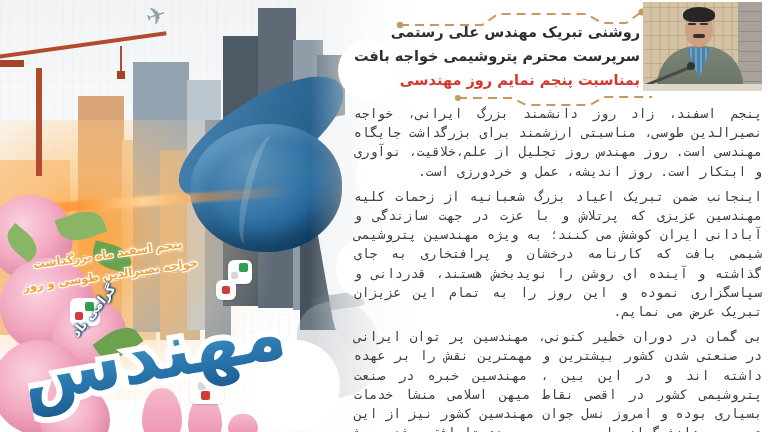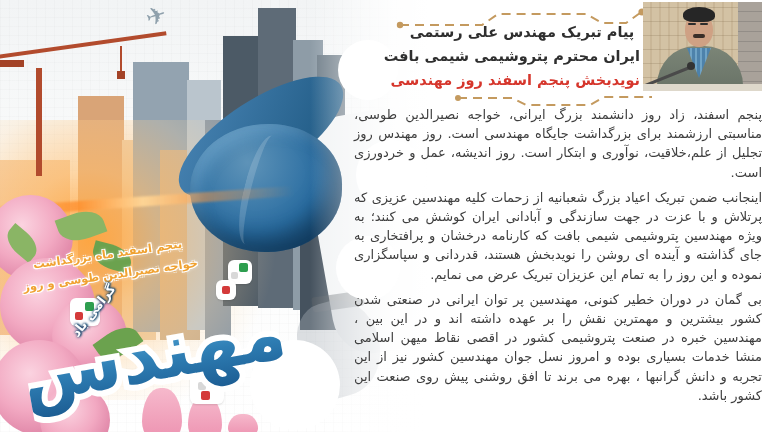--- a/index.html
+++ b/index.html
@@ -73,21 +73,21 @@
   .desk{position:absolute;left:0;bottom:0;width:100%;height:7px;background:#ded8cb;}
 
   .header-block{position:absolute;left:404px;top:20px;width:236px;direction:rtl;text-align:center;font-weight:bold;}
   .h-line{font-size:14.5px;color:#2f2f2f;line-height:24px;white-space:nowrap;}
   .h-line.red{color:#d6362c;}
   .orn{position:absolute;}
 
   
   .body-text{position:absolute;left:345px;top:105px;width:417px;direction:rtl;text-align:justify;
     font-size:13px;line-height:19.2px;color:#3e3e3e;}
-  .body-text p{margin:0 0 6px 9px;}
+  .body-text p{margin:0 0 6px 9px;font-family:Liberation Mono, monospace;}
 </style>
 </head>
 <body>
 
 <div class="poster">
 
   <div class="artwork">
     <div class="sky"></div>
 
     <div class="bld" style="left:0;top:160px;width:70px;height:175px;background:linear-gradient(#f3c390,#eeb27b);opacity:.85;"></div>
@@ -178,23 +178,23 @@
     <div class="callig-sub">گرامی باد</div>
   </div>
 
   <svg class="orn" style="left:394px;top:8px;" width="256" height="24" viewBox="0 0 256 24">
     <polyline points="6,17 88,17 104,6 192,6 208,15 232,15 246,5" fill="none" stroke="#c49a5f" stroke-width="2" stroke-dasharray="9 6"></polyline>
     <circle cx="6" cy="17" r="3.2" fill="#c49a5f"></circle>
     <circle cx="248" cy="4" r="3.6" fill="#c49a5f"></circle>
   </svg>
 
   <div class="header-block">
-    <div class="h-line">پیام تبریک مهندس علی رستمی</div>
-    <div class="h-line">ایران محترم پتروشیمی شیمی بافت</div>
-    <div class="h-line red">نویدبخش پنجم اسفند روز مهندسی</div>
+    <div class="h-line">روشنی تبریک مهندس علی رستمی</div>
+    <div class="h-line">سرپرست محترم پتروشیمی خواجه بافت</div>
+    <div class="h-line red">بمناسبت پنجم نمایم روز مهندسی</div>
   </div>
 
   <svg class="orn" style="left:452px;top:90px;" width="205" height="20" viewBox="0 0 205 20">
     <polyline points="6,8 60,8 74,15 138,15 152,7 200,7" fill="none" stroke="#c49a5f" stroke-width="2" stroke-dasharray="9 6"></polyline>
     <circle cx="6" cy="8" r="3" fill="#c49a5f"></circle>
   </svg>
 
   <div class="portrait">
     <div class="wall-lines"></div>
     <div class="wall-right"></div>

